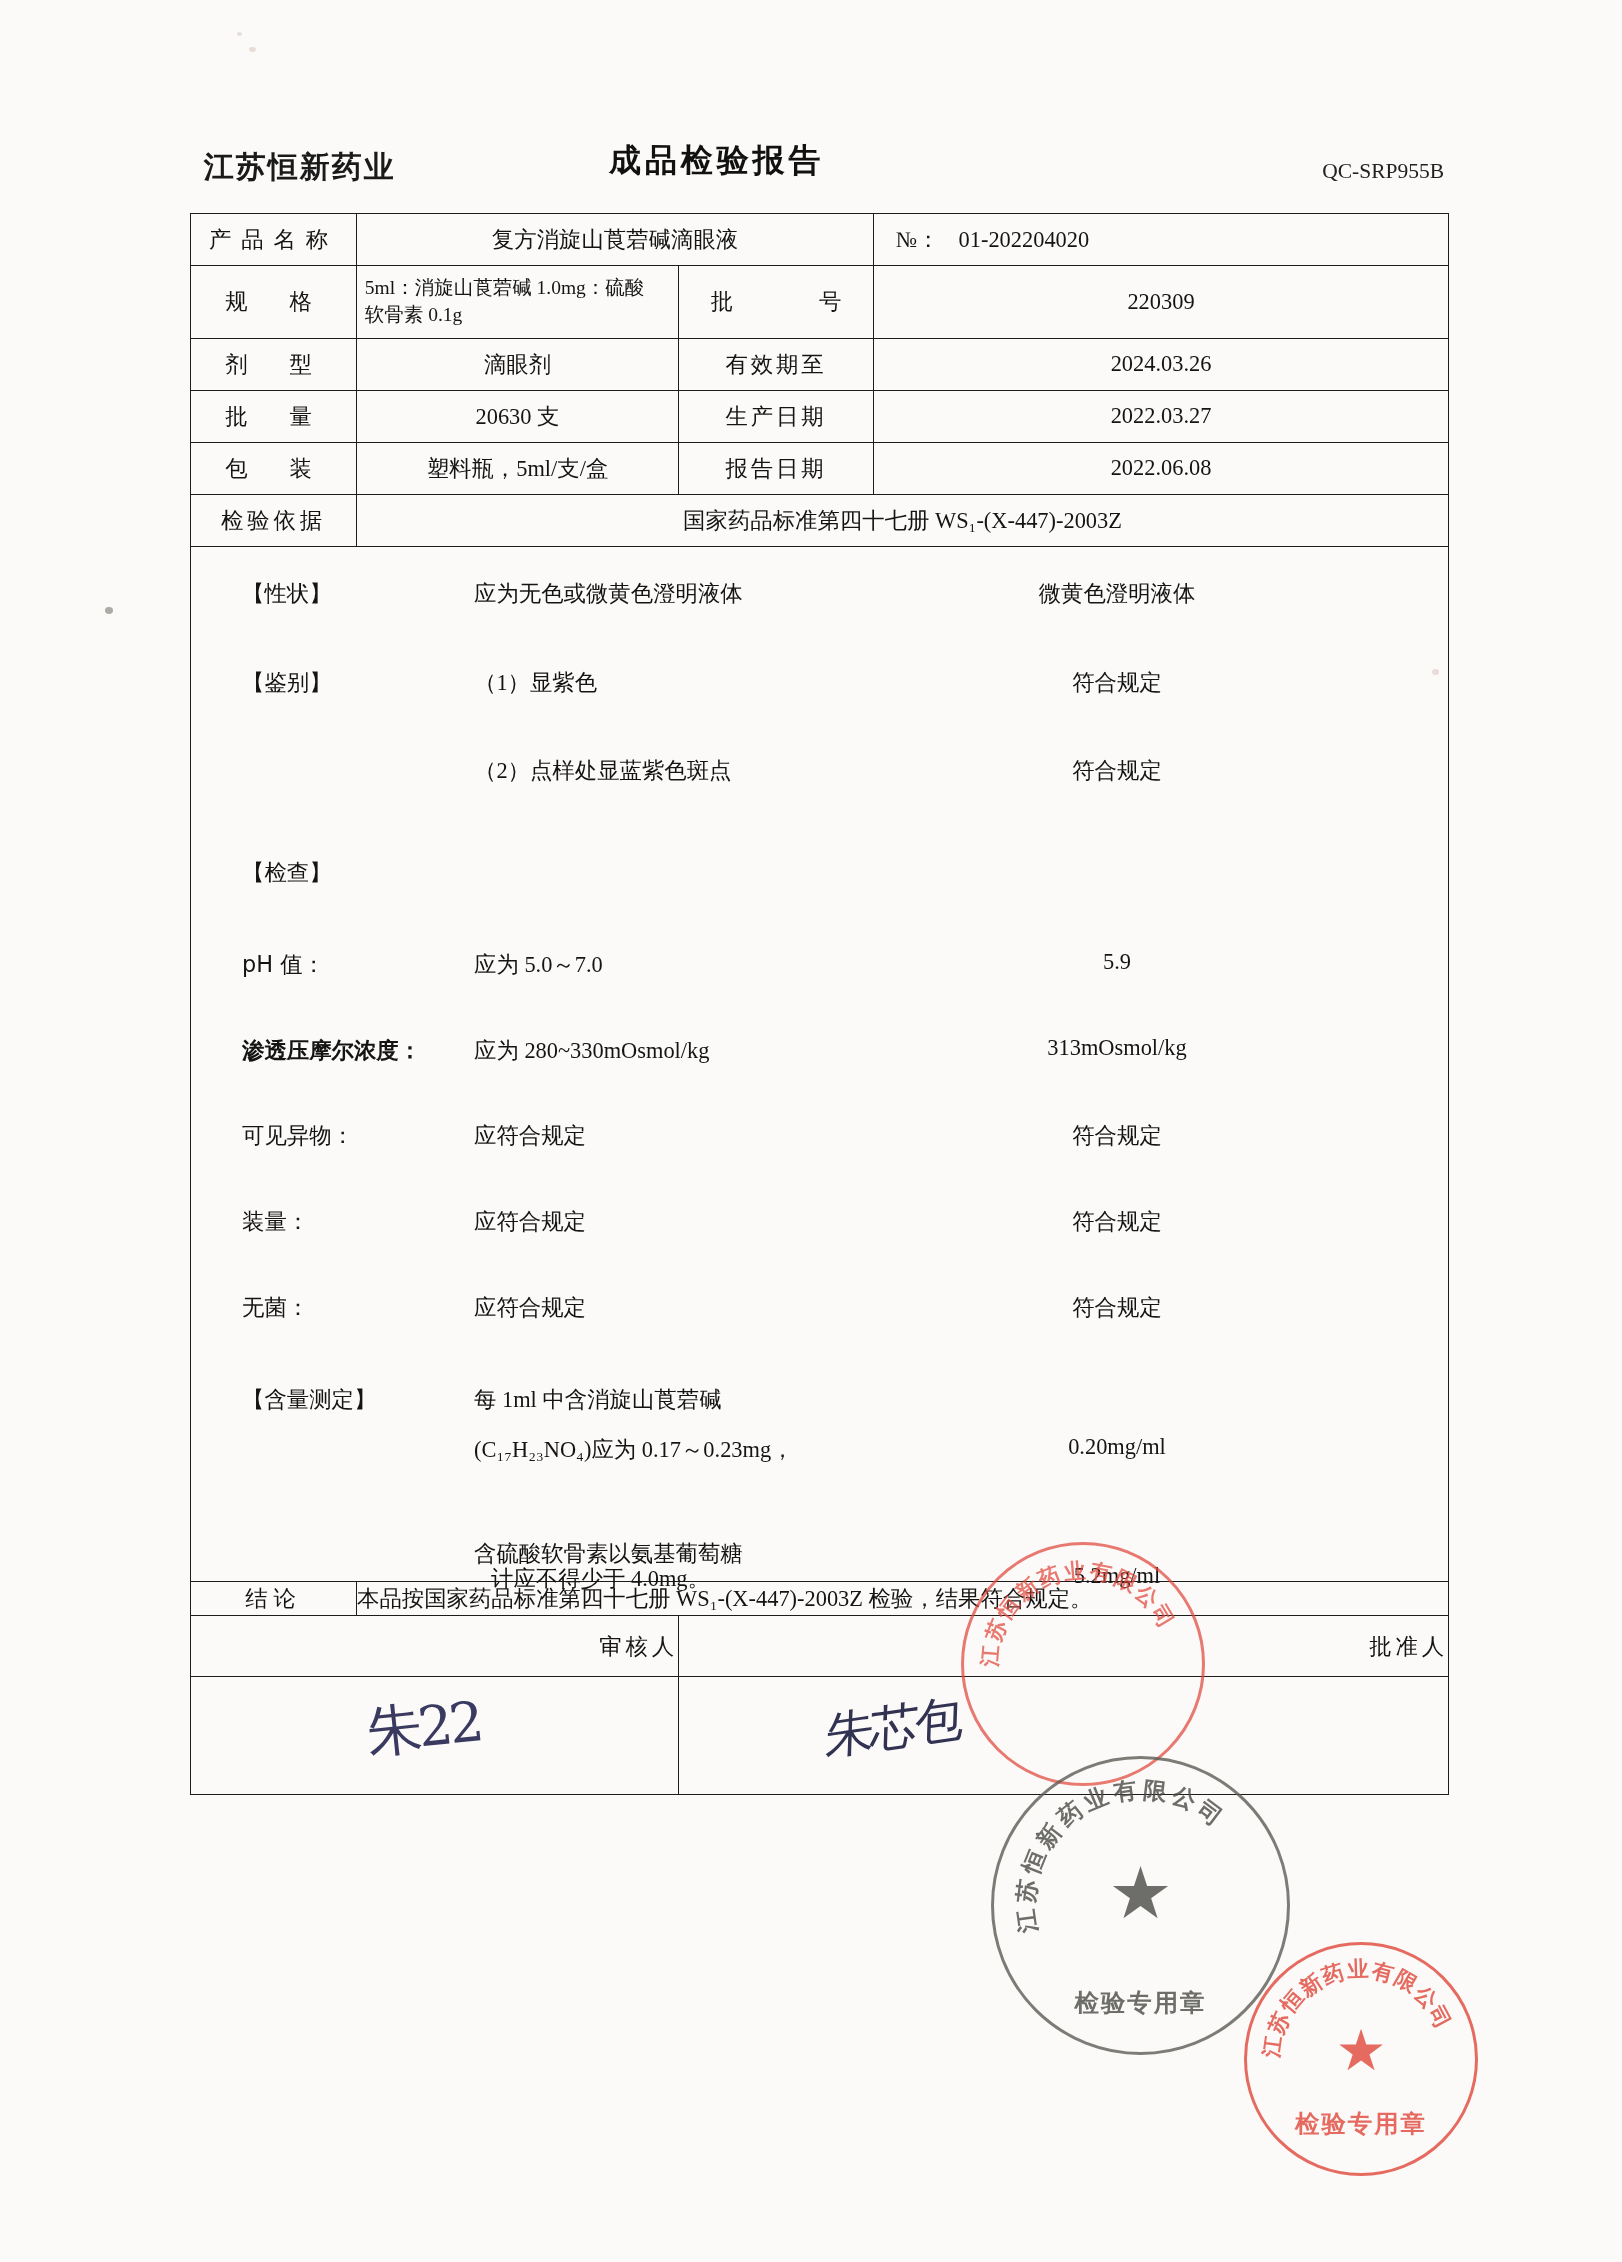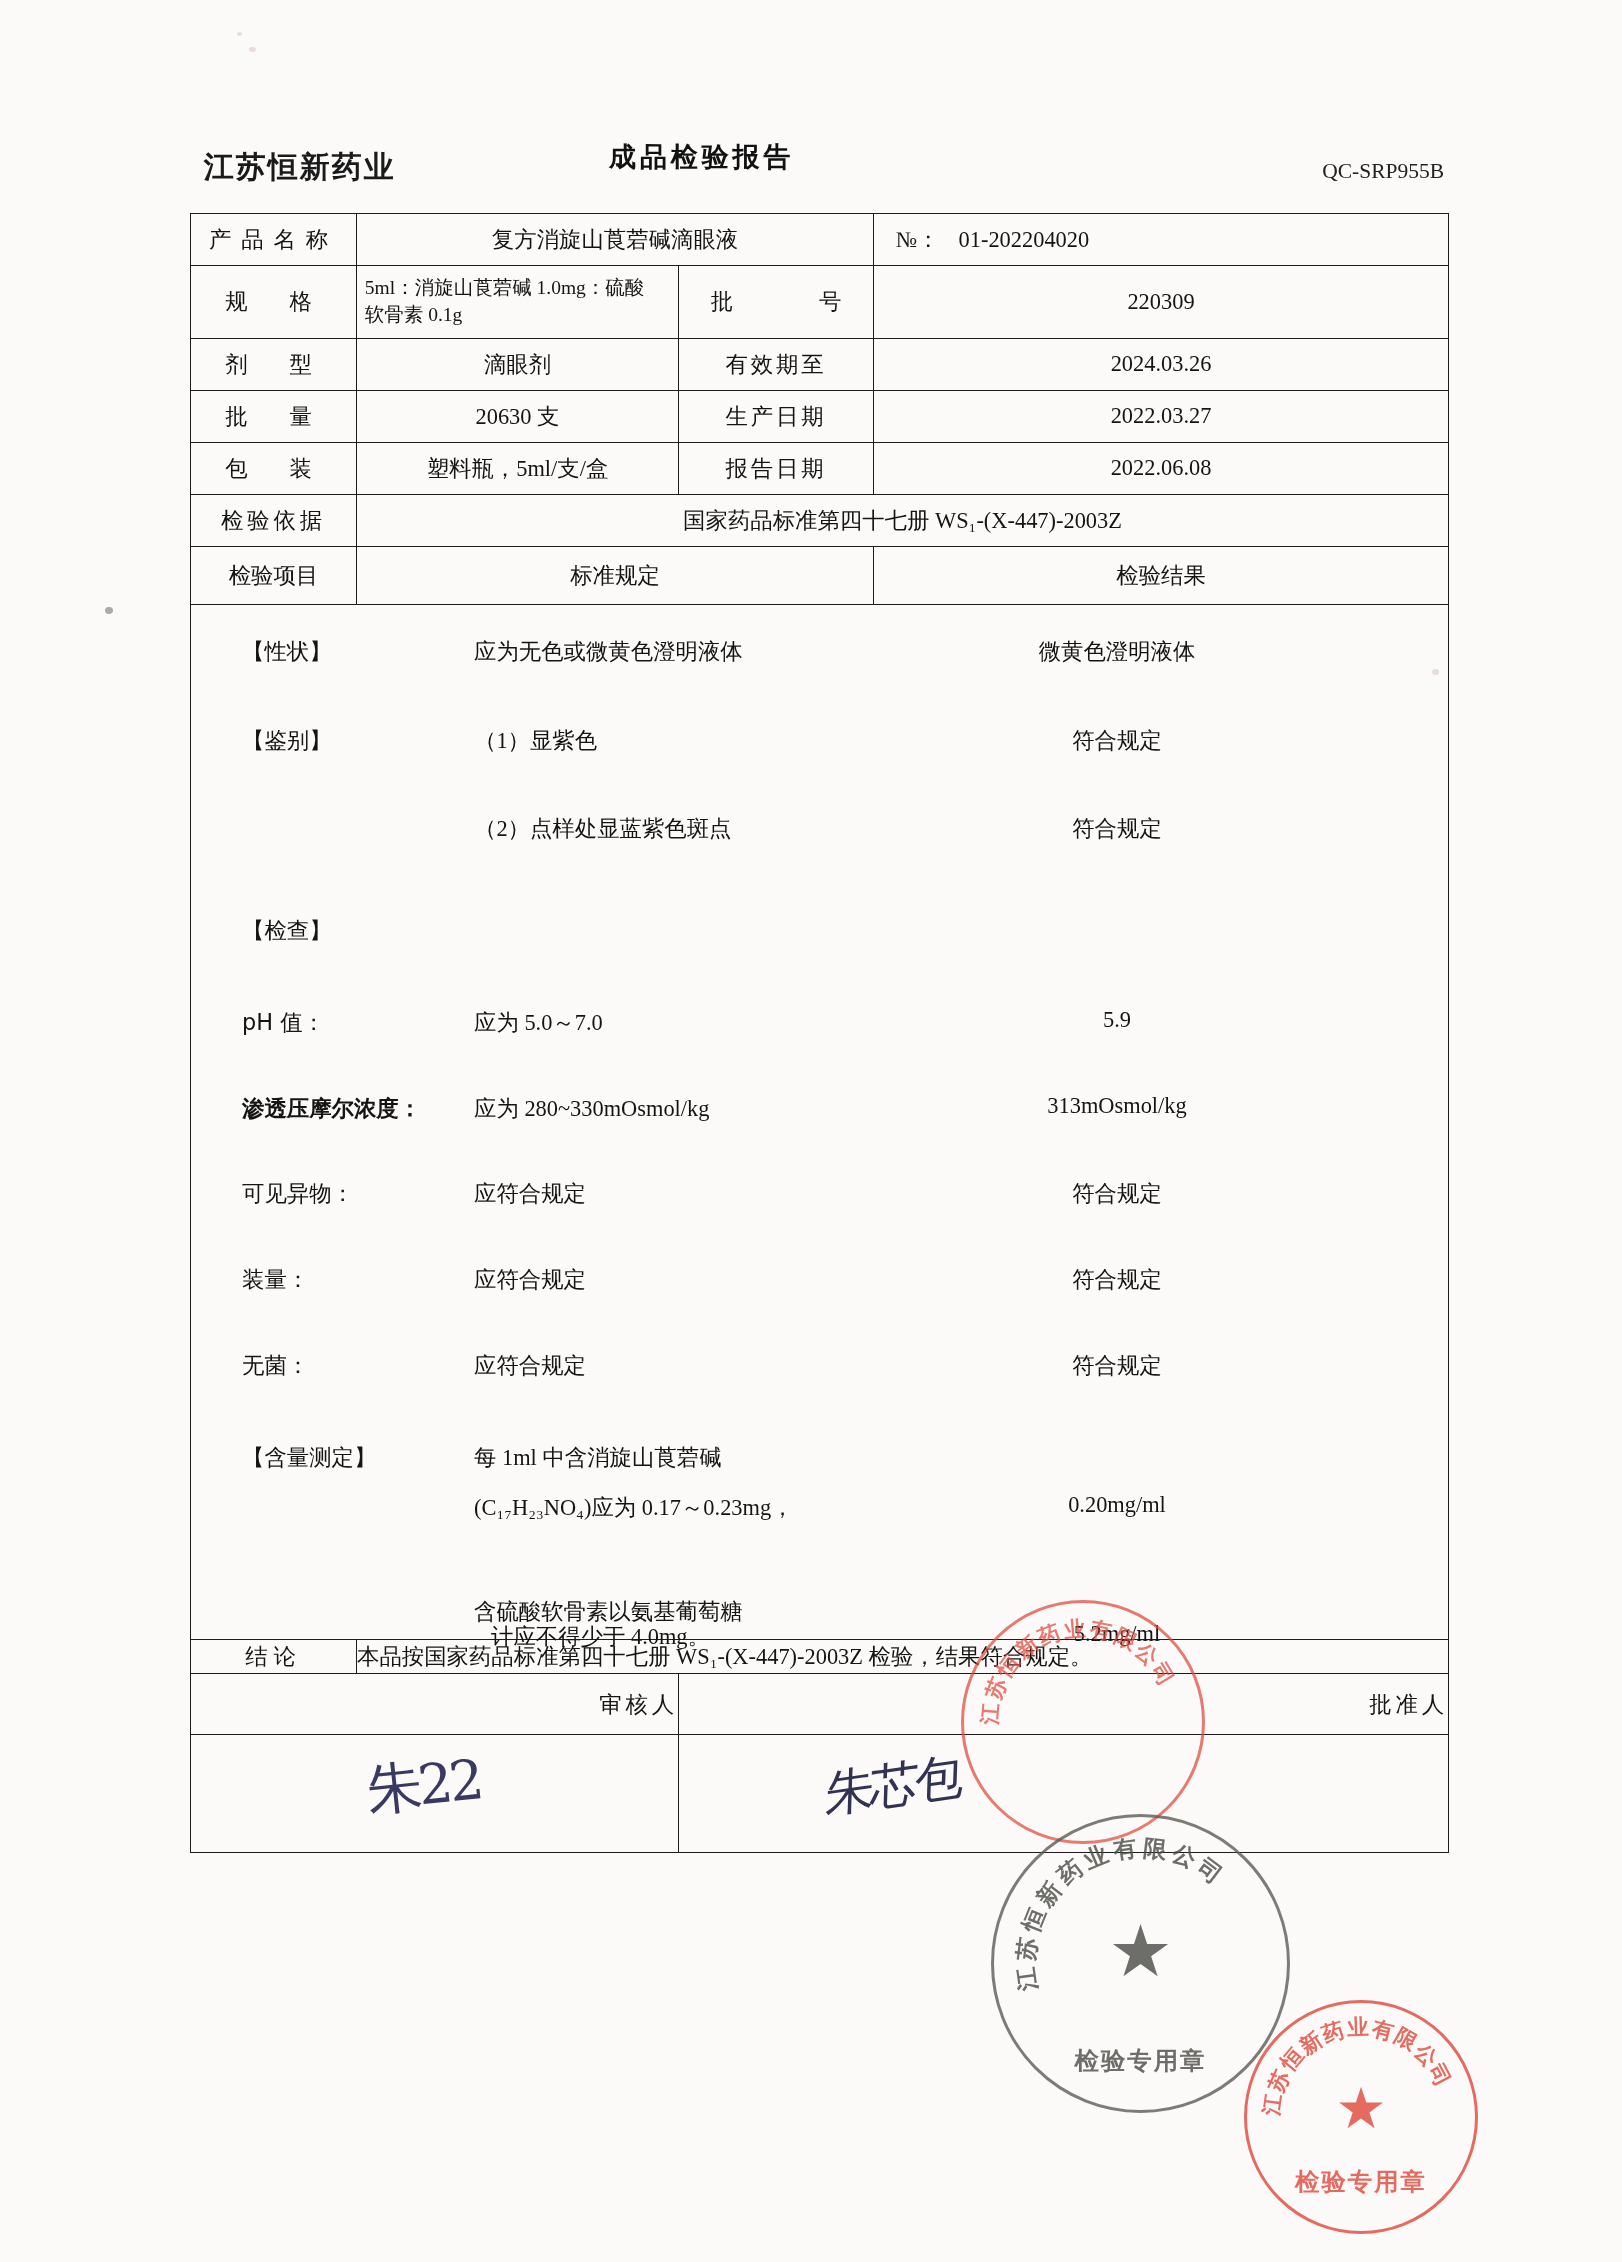--- a/index.html
+++ b/index.html
@@ -49,21 +49,21 @@
     font-size: 30px;
     letter-spacing: 2px;
     font-family: "DejaVu Sans", sans-serif;
     font-weight: 600;
     color: #1a1a1a;
   }
   .doc-title {
     position: absolute;
     left: 419px;
     top: 2px;
-    font-size: 27px;
+    font-size: 32px;
     letter-spacing: 3.9px;
     font-family: "DejaVu Sans", sans-serif;
     font-weight: 700;
     color: #111;
   }
   .doc-code {
     position: absolute;
     right: 3.9px;
     top: 21.5px;
     font-size: 21.5px;
@@ -296,25 +296,20 @@
           <td class="cell-c h44">塑料瓶，5ml/支/盒</td>
           <td class="lbl-tight h44" style="letter-spacing:2.9px;">报告日期</td>
           <td class="cell-c h44">2022.06.08</td>
         </tr>
 
         <tr>
           <td class="lbl-tight h44" style="letter-spacing:3.9px;">检验依据</td>
           <td class="cell-c h44" colspan="3">国家药品标准第四十七册 WS₁-(X-447)-2003Z</td>
         </tr>
 
-        <tr class="ins-head">
-          <td colspan="1">检验项目</td>
-          <td colspan="2">标准规定</td>
-          <td>检验结果</td>
-        </tr>
 
         <tr>
           <td class="body-cell" colspan="4">
             <div class="rows" id="ins-rows">
                 <div class="r item" style="top: 31px;">【性状】</div>
                 <div class="r std" style="top: 31px;">应为无色或微黄色澄明液体</div>
                 <div class="r res" style="top: 31px;">微黄色澄明液体</div>
                 <div class="r item" style="top: 120px;">【鉴别】</div>
                 <div class="r std" style="top: 120px;">（1）显紫色</div>
                 <div class="r res" style="top: 120px;">符合规定</div>

